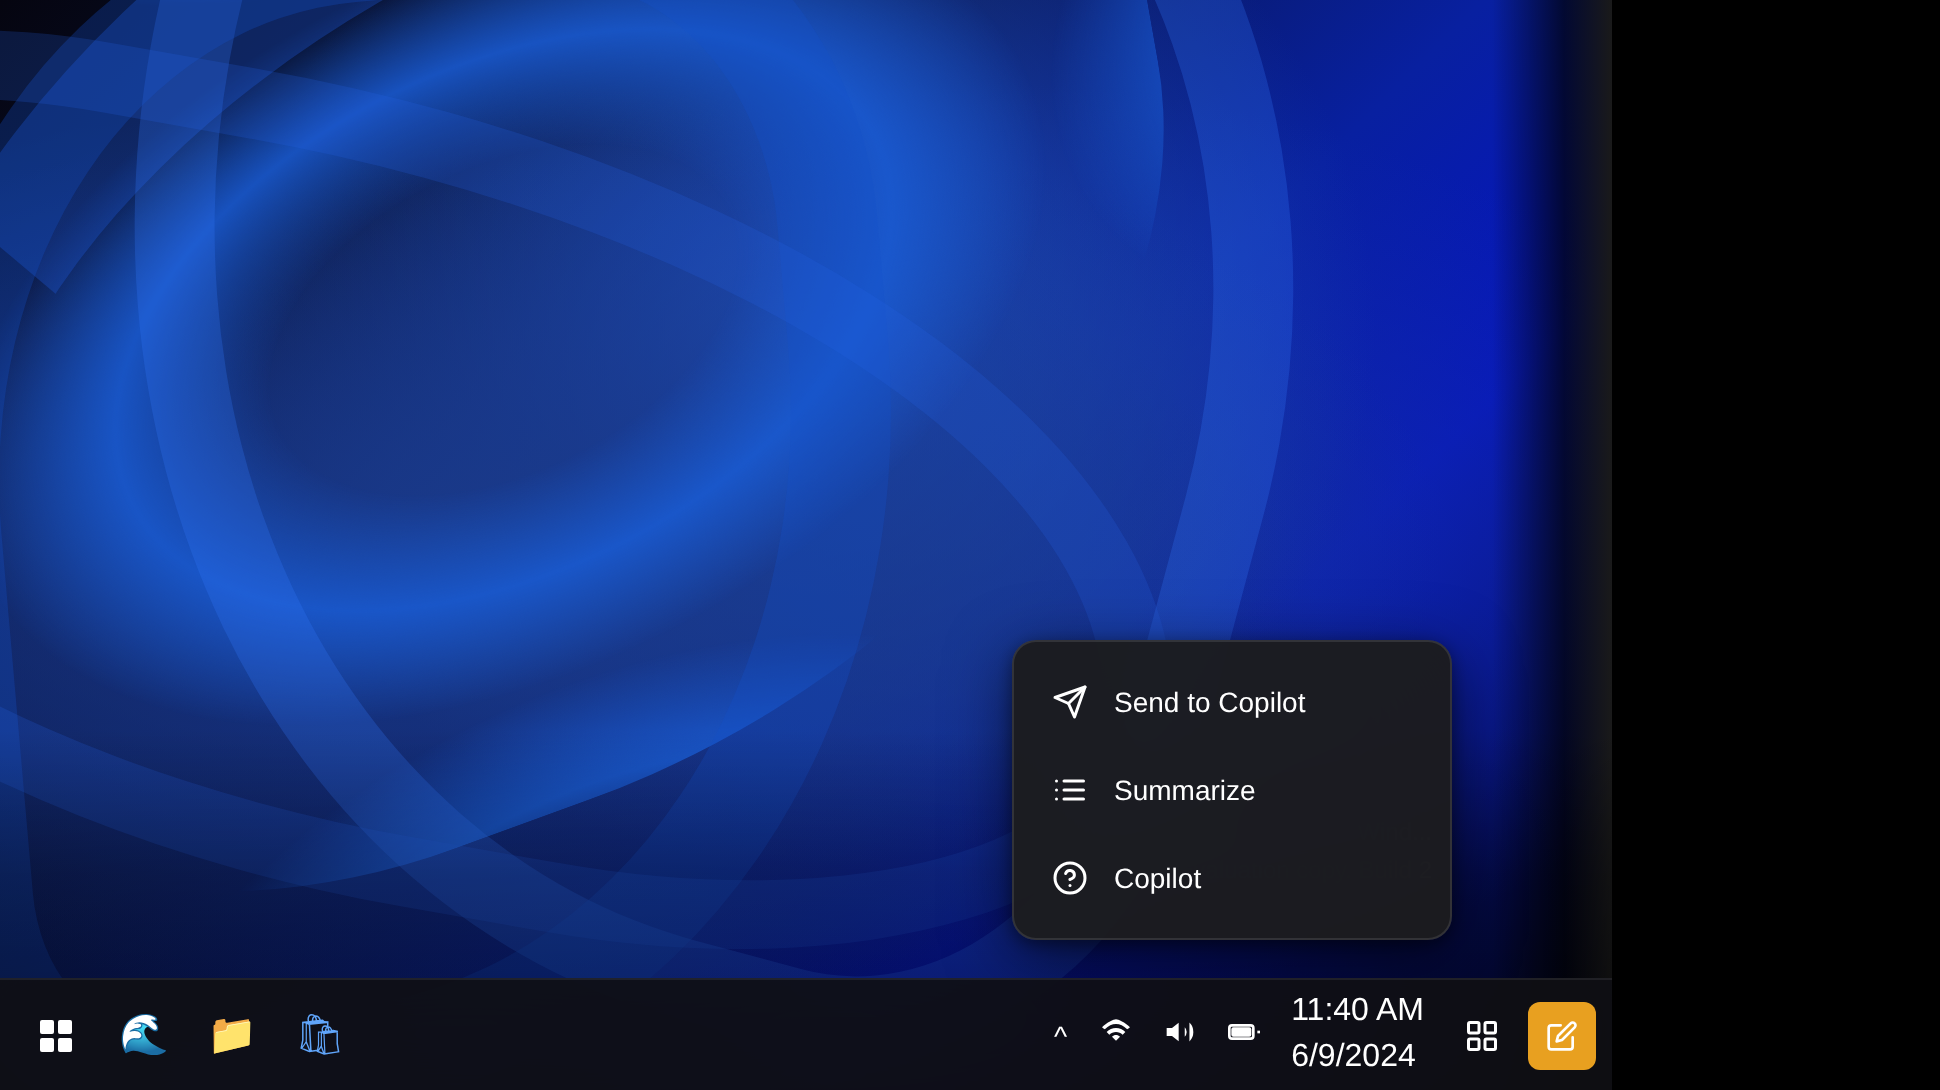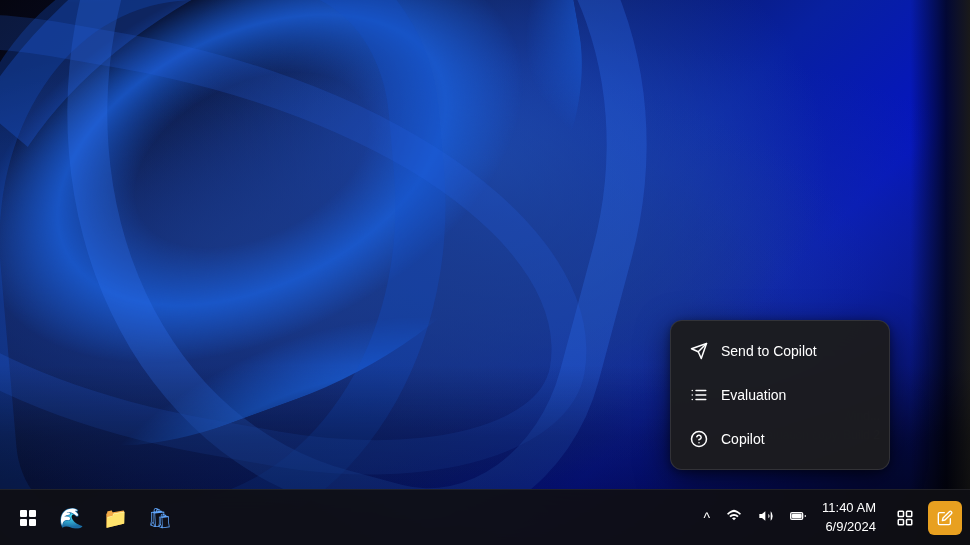--- a/index.html
+++ b/index.html
@@ -7,21 +7,21 @@
     body {
       width: 970px;
       height: 545px;
       overflow: hidden;
       background: #000;
       font-family: 'Segoe UI', Arial, sans-serif;
     }
 
     
     .desktop {
-      width: 970px;
+      width: 806px;
       height: 545px;
       position: relative;
       overflow: hidden;
       background: #0a0a1a;
     }
 
     
     .wallpaper {
       position: absolute;
       inset: 0;
@@ -168,23 +168,22 @@
     }
 
     .tray-icon {
       font-size: 14px;
       color: #ffffff;
       cursor: pointer;
       padding: 4px;
     }
 
     .clock {
-      text-align: right;
       color: #ffffff;
-      font-size: 13px;
+      font-size: 16px;
       line-height: 1.4;
       padding: 4px 6px;
       cursor: pointer;
     }
 
     .taskbar-action-icon {
       width: 34px;
       height: 34px;
       display: flex;
       align-items: center;
@@ -314,21 +313,21 @@
 
         <svg width="18" height="18" viewBox="0 0 24 24" fill="none" stroke="white" stroke-width="2" stroke-linecap="round" stroke-linejoin="round">
           <line x1="8" y1="6" x2="21" y2="6"></line>
           <line x1="8" y1="12" x2="21" y2="12"></line>
           <line x1="8" y1="18" x2="21" y2="18"></line>
           <line x1="3" y1="6" x2="3.01" y2="6"></line>
           <line x1="3" y1="12" x2="3.01" y2="12"></line>
           <line x1="3" y1="18" x2="3.01" y2="18"></line>
         </svg>
       </span>
-      <span>Evaluation</span>
+      <span>Summarize</span>
     </div>
 
     <div class="context-menu-item">
       <span class="menu-item-icon">
 
         <svg width="18" height="18" viewBox="0 0 24 24" fill="none" stroke="white" stroke-width="2" stroke-linecap="round" stroke-linejoin="round">
           <circle cx="12" cy="12" r="10"></circle>
           <path d="M9.09 9a3 3 0 0 1 5.83 1c0 2-3 3-3 3"></path>
           <line x1="12" y1="17" x2="12.01" y2="17"></line>
         </svg>

